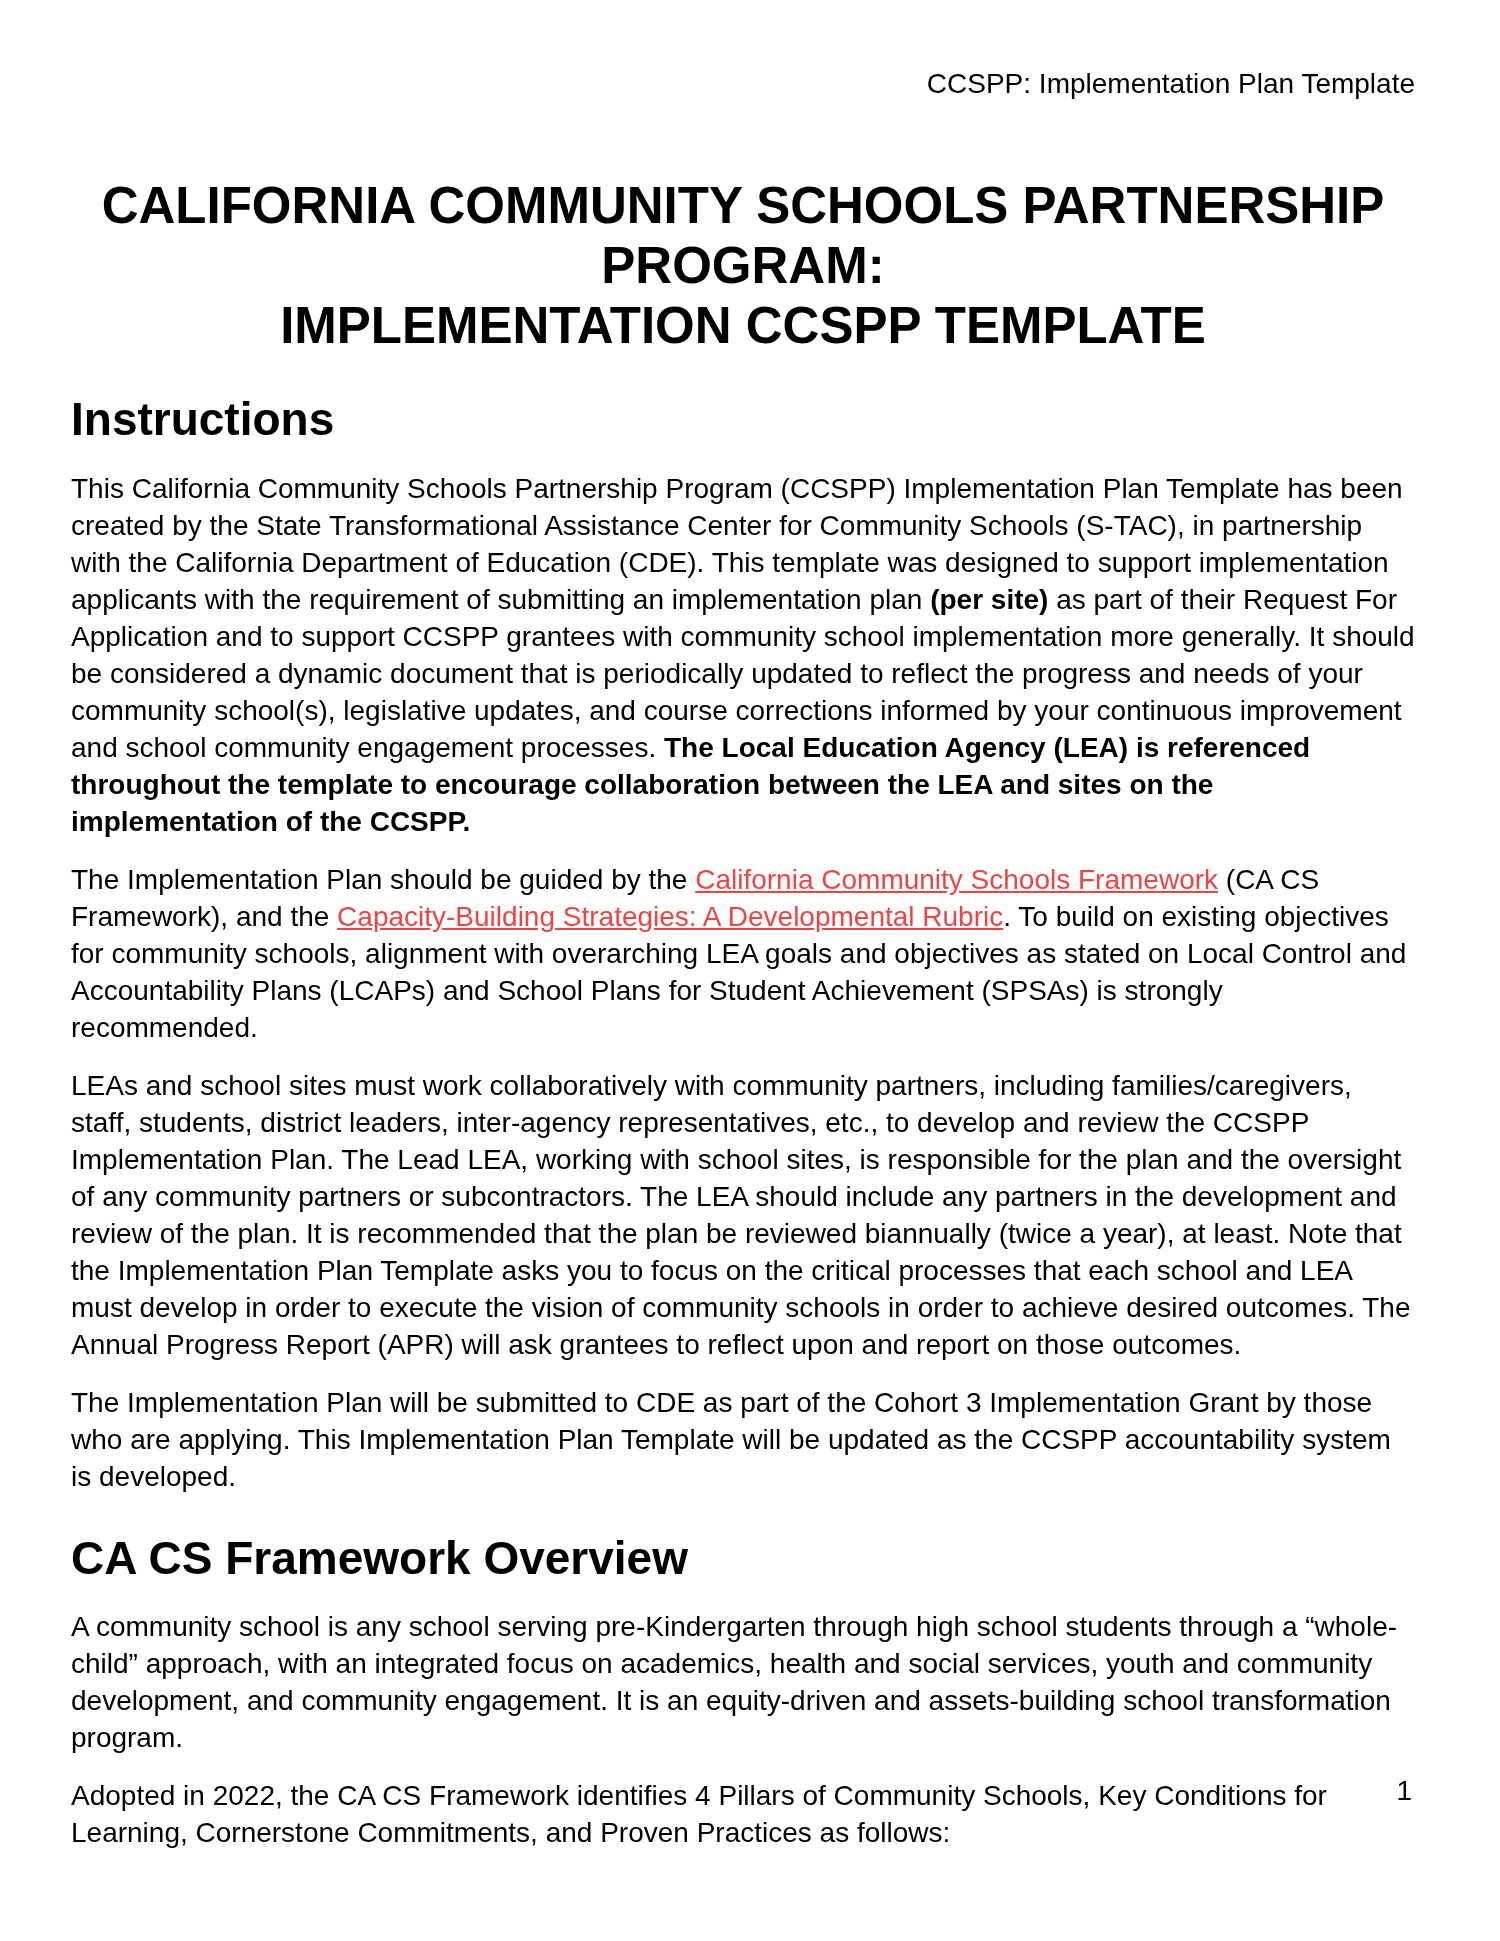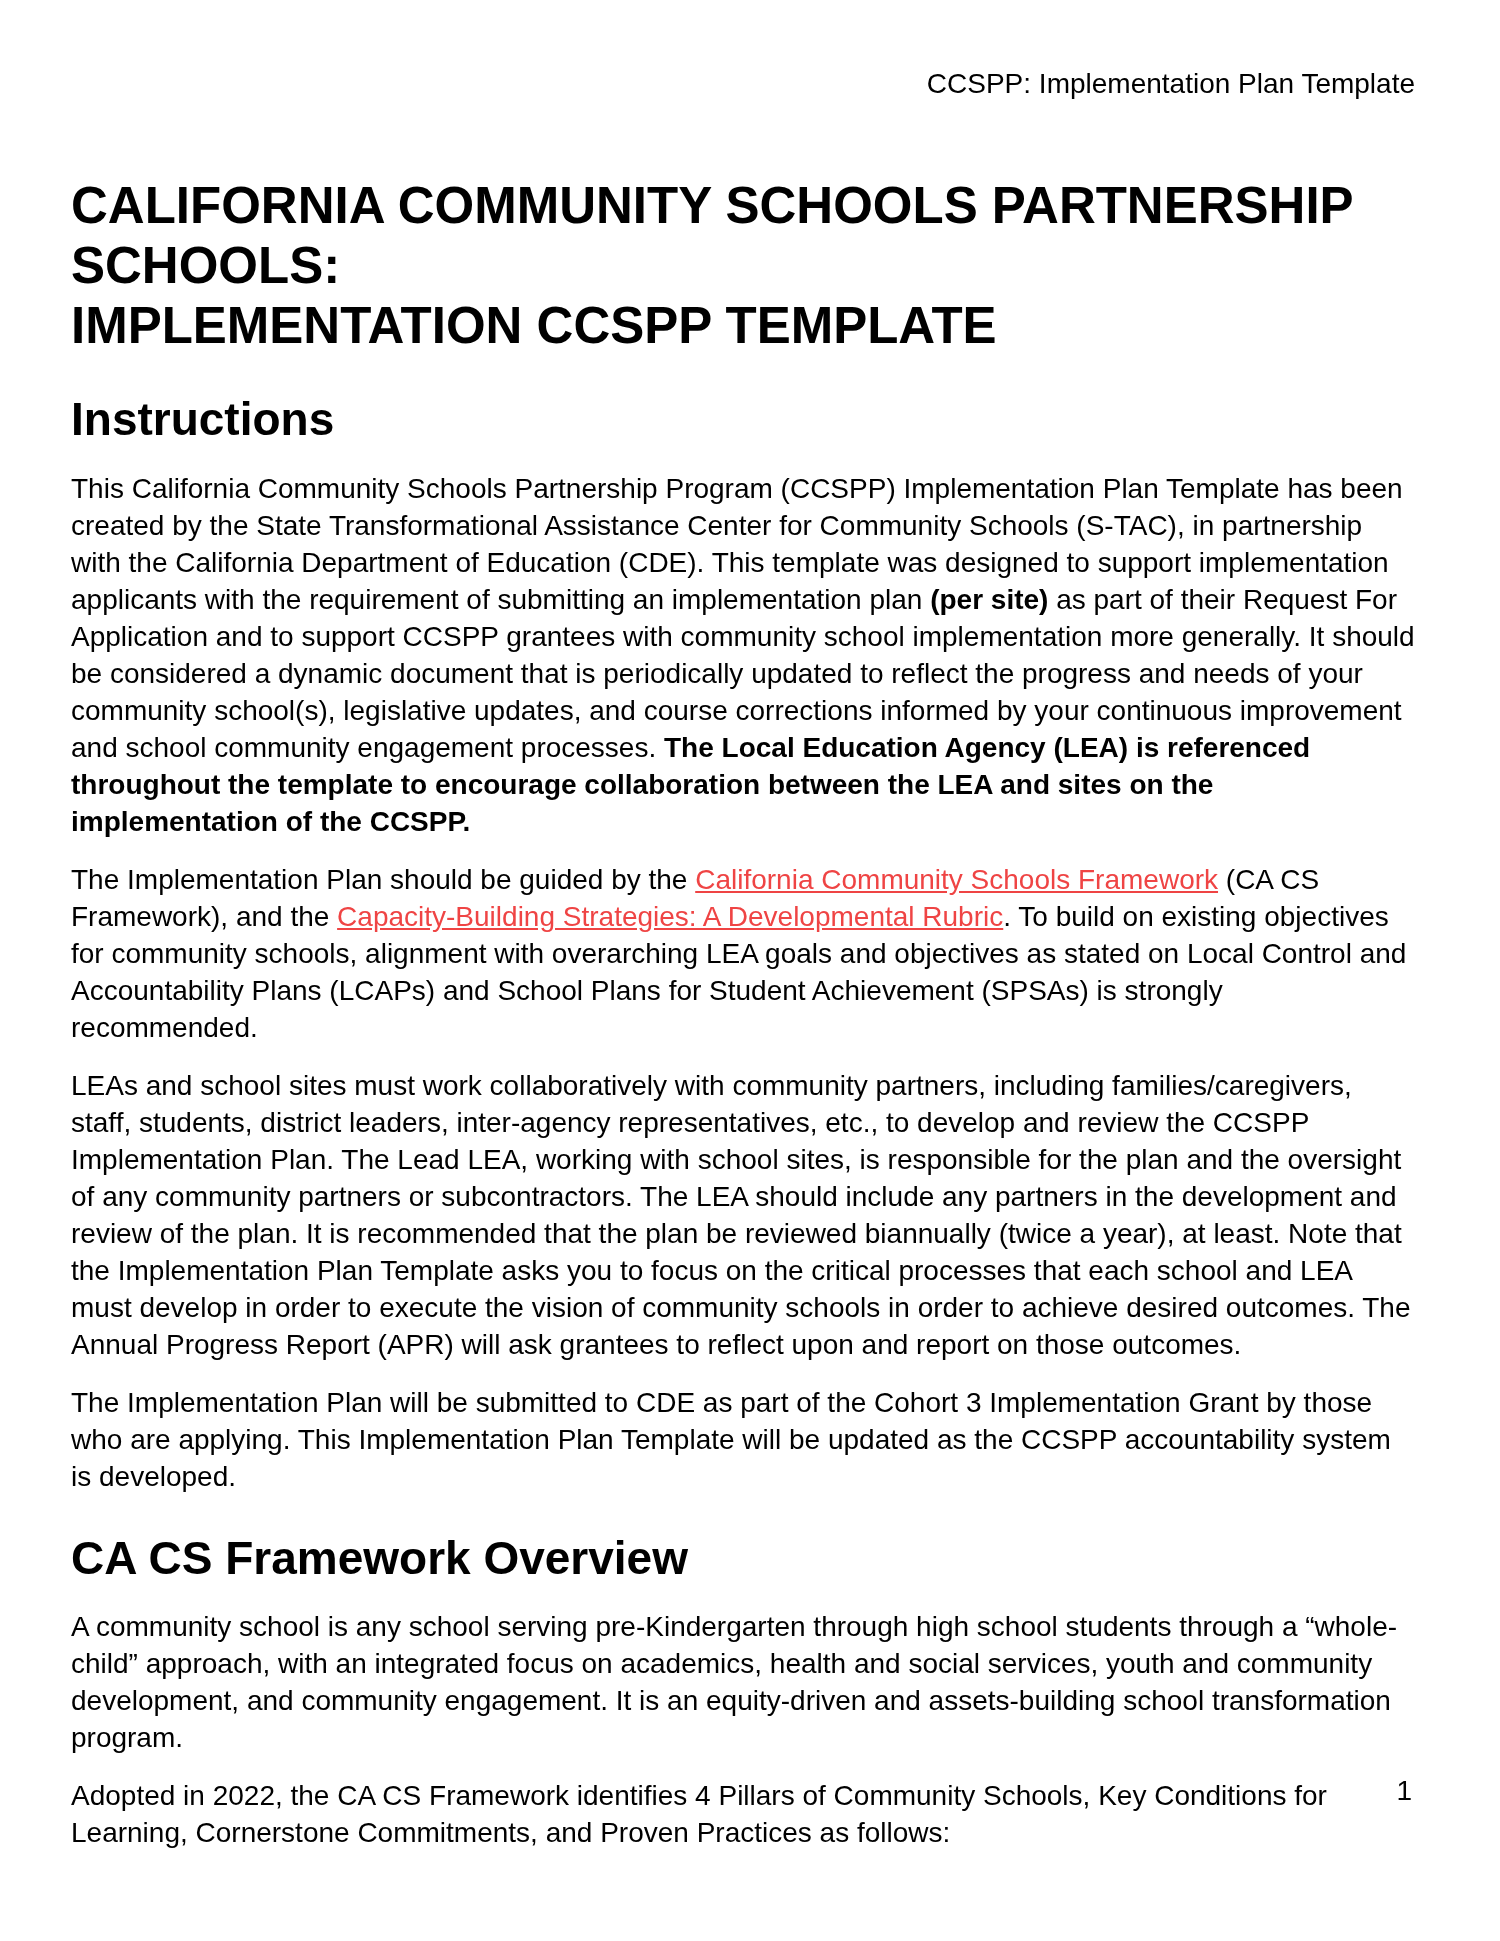--- a/index.html
+++ b/index.html
@@ -20,21 +20,21 @@
   }
   .doc-header {
     text-align: right;
     font-size: 28px;
     line-height: 1.3;
     margin: 0;
   }
   .doc-title {
     margin-top: 74px;
     margin-bottom: 0;
-    text-align: left;
+    text-align: center;
     font-weight: bold;
     font-size: 51px;
     line-height: 60px;
     letter-spacing: 0px;
   }
   h1.section-heading {
     font-size: 46px;
     line-height: 1.12;
     font-weight: bold;
     margin: 38px 0 24px 0;
@@ -61,21 +61,21 @@
 </style>
 </head>
 <body>
 
 <div class="page">
 
   <div class="doc-header">CCSPP: Implementation Plan Template</div>
 
   <div class="doc-title">
     <div>CALIFORNIA COMMUNITY SCHOOLS PARTNERSHIP</div>
-    <div>SCHOOLS:</div>
+    <div>PROGRAM:</div>
     <div>IMPLEMENTATION CCSPP TEMPLATE</div>
   </div>
 
   <h1 class="section-heading">Instructions</h1>
 
   <p class="body-para"><span>This California Community Schools Partnership Program (CCSPP) Implementation Plan Template has been created by the State Transformational Assistance Center for Community Schools (S-TAC), in partnership with the California Department of Education (CDE). This template was designed to support implementation applicants with the requirement of submitting an implementation plan </span><span class="bold-run">(per site)</span><span> as part of their Request For Application and to support CCSPP grantees with community school implementation more generally. It should be considered a dynamic document that is periodically updated to reflect the progress and needs of your community school(s), legislative updates, and course corrections informed by your continuous improvement and school community engagement processes. </span><span class="bold-run">The Local Education Agency (LEA) is referenced throughout the template to encourage collaboration between the LEA and sites on the implementation of the CCSPP.</span></p>
 
   <p class="body-para"><span>The Implementation Plan should be guided by the </span><a class="doc-link">California Community Schools Framework</a><span> (CA CS Framework), and the </span><a class="doc-link">Capacity-Building Strategies: A Developmental Rubric</a><span>. To build on existing objectives for community schools, alignment with overarching LEA goals and objectives as stated on Local Control and Accountability Plans (LCAPs) and School Plans for Student Achievement (SPSAs) is strongly recommended.</span></p>
 
   <p class="body-para">LEAs and school sites must work collaboratively with community partners, including families/caregivers, staff, students, district leaders, inter-agency representatives, etc., to develop and review the CCSPP Implementation Plan. The Lead LEA, working with school sites, is responsible for the plan and the oversight of any community partners or subcontractors. The LEA should include any partners in the development and review of the plan. It is recommended that the plan be reviewed biannually (twice a year), at least. Note that the Implementation Plan Template asks you to focus on the critical processes that each school and LEA must develop in order to execute the vision of community schools in order to achieve desired outcomes. The Annual Progress Report (APR) will ask grantees to reflect upon and report on those outcomes.</p>

